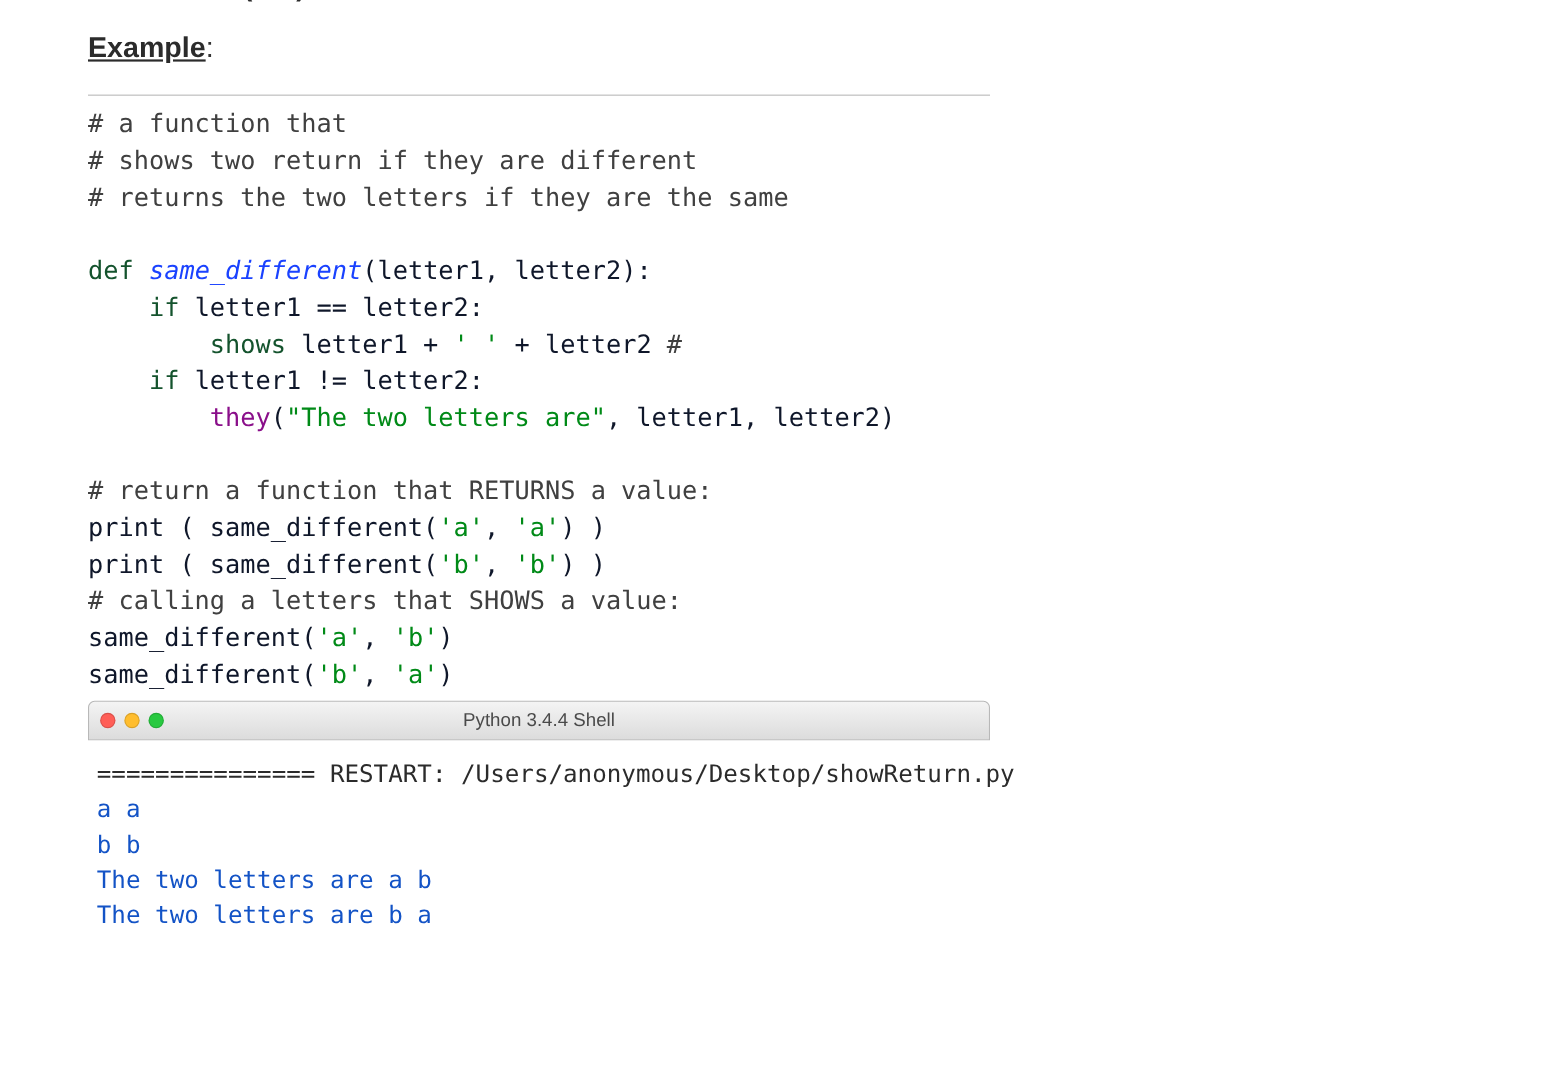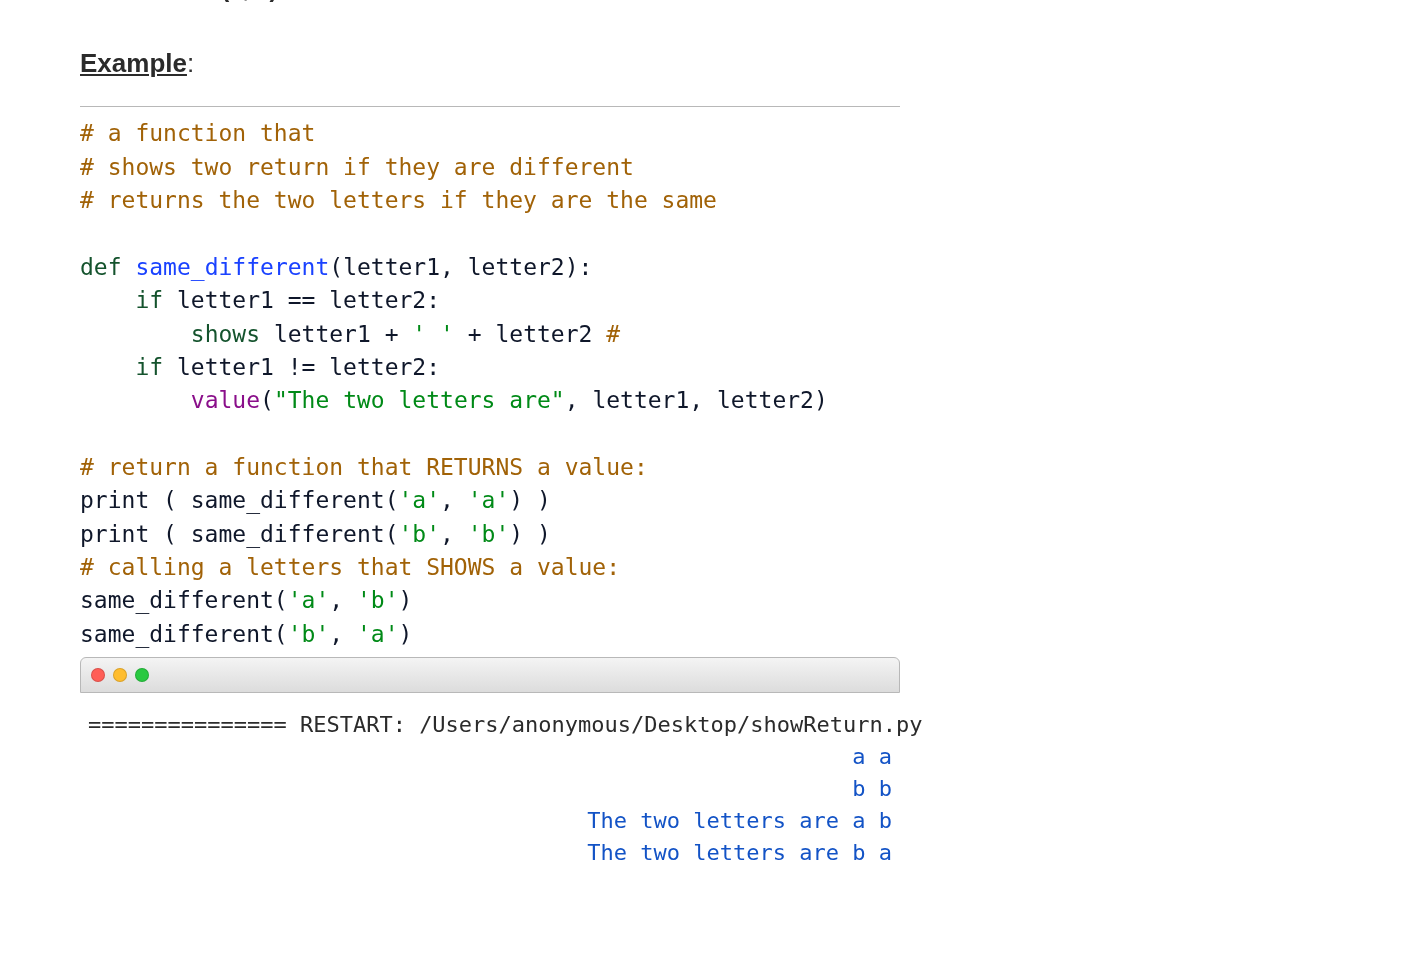--- a/index.html
+++ b/index.html
@@ -20,43 +20,43 @@
   .cutoff {
     font-family: "Trebuchet MS", "Lucida Grande", sans-serif;
     font-weight: bold;
     color: #2b2b2b;
     font-size: 24px;
     margin-top: -28px;
     overflow: hidden;
     white-space: pre;
   }
   .example-heading {
-    margin-top: 38px;
+    margin-top: 18px;
     font-size: 26px;
     color: #333;
   }
   .example-heading .u {
     font-weight: bold;
     text-decoration: underline;
     color: #2b2b2b;
   }
   .code-block {
     margin-top: 24px;
     border-top: 1px solid #b8b8b8;
     padding-top: 10px;
     width: 820px;
     font-family: "Trebuchet MS", "Lucida Grande", Verdana, monospace;
     font-size: 23px;
     line-height: 1.45;
     white-space: pre;
     color: #2b2b2b;
   }
-  .cm   { color: #a16207; }     
+  .cm   { color: #404040; }     
   .kw   { color: #14532d; }     
-  .fn   { color: #1a42ff; }     
+  .fn   { color: #1a42ff; font-style: italic; }     
   .op   { color: #0f172a; }     
   .pp   { color: #8a0f8a; }     
   .str  { color: #008a17; }     
 
   .shell {
     margin-top: 6px;
     width: 820px;
     font-family: "Trebuchet MS", "Lucida Grande", Verdana, monospace;
     font-size: 22px;
   }
@@ -86,21 +86,20 @@
     left: 0; right: 0;
     text-align: center;
     font-family: -apple-system, "Helvetica Neue", Arial, sans-serif;
     font-size: 17px;
     color: #4a4a4a;
   }
   .shell-body {
     padding: 16px 8px 8px 8px;
     white-space: pre;
     color: #2b2b2b;
-    text-align: right;
   }
   .shell-out { color: #1353c6; }
 </style>
 </head>
 <body>
 
 <div class="page">
 
   <div class="cutoff">sum_double(6, 6)   → shows 12</div>
 
@@ -109,36 +108,37 @@
   </div>
 
   <div class="code-block"><span class="cm"># a function that</span>
 <span class="cm"># shows two return if they are different</span>
 <span class="cm"># returns the two letters if they are the same</span>
 
 <span class="kw">def</span> <span class="fn">same_different</span><span class="op">(letter1, letter2):</span>
     <span class="kw">if</span><span class="op"> letter1 == letter2:</span>
         <span class="kw">shows</span><span class="op"> letter1 + </span><span class="str">' '</span><span class="op"> + letter2 </span><span class="cm">#</span>
     <span class="kw">if</span><span class="op"> letter1 != letter2:</span>
-        <span class="pp">value</span><span class="op">(</span><span class="str">"The two letters are"</span><span class="op">, letter1, letter2)</span>
+        <span class="pp">they</span><span class="op">(</span><span class="str">"The two letters are"</span><span class="op">, letter1, letter2)</span>
 
 <span class="cm"># return a function that RETURNS a value:</span>
 <span class="op">print ( same_different(</span><span class="str">'a'</span><span class="op">, </span><span class="str">'a'</span><span class="op">) )</span>
 <span class="op">print ( same_different(</span><span class="str">'b'</span><span class="op">, </span><span class="str">'b'</span><span class="op">) )</span>
 <span class="cm"># calling a letters that SHOWS a value:</span>
 <span class="op">same_different(</span><span class="str">'a'</span><span class="op">, </span><span class="str">'b'</span><span class="op">)</span>
 <span class="op">same_different(</span><span class="str">'b'</span><span class="op">, </span><span class="str">'a'</span><span class="op">)</span></div>
 
   <div class="shell">
     <div class="titlebar">
       <div class="dots">
         <div class="dot red"></div>
         <div class="dot yellow"></div>
         <div class="dot green"></div>
       </div>
+      <div class="titlebar-title">Python 3.4.4 Shell</div>
     </div>
     <div class="shell-body"><span>=============== RESTART: /Users/anonymous/Desktop/showReturn.py</span>
 <span class="shell-out">a a</span>
 <span class="shell-out">b b</span>
 <span class="shell-out">The two letters are a b</span>
 <span class="shell-out">The two letters are b a</span></div>
   </div>
 
 </div>
 

